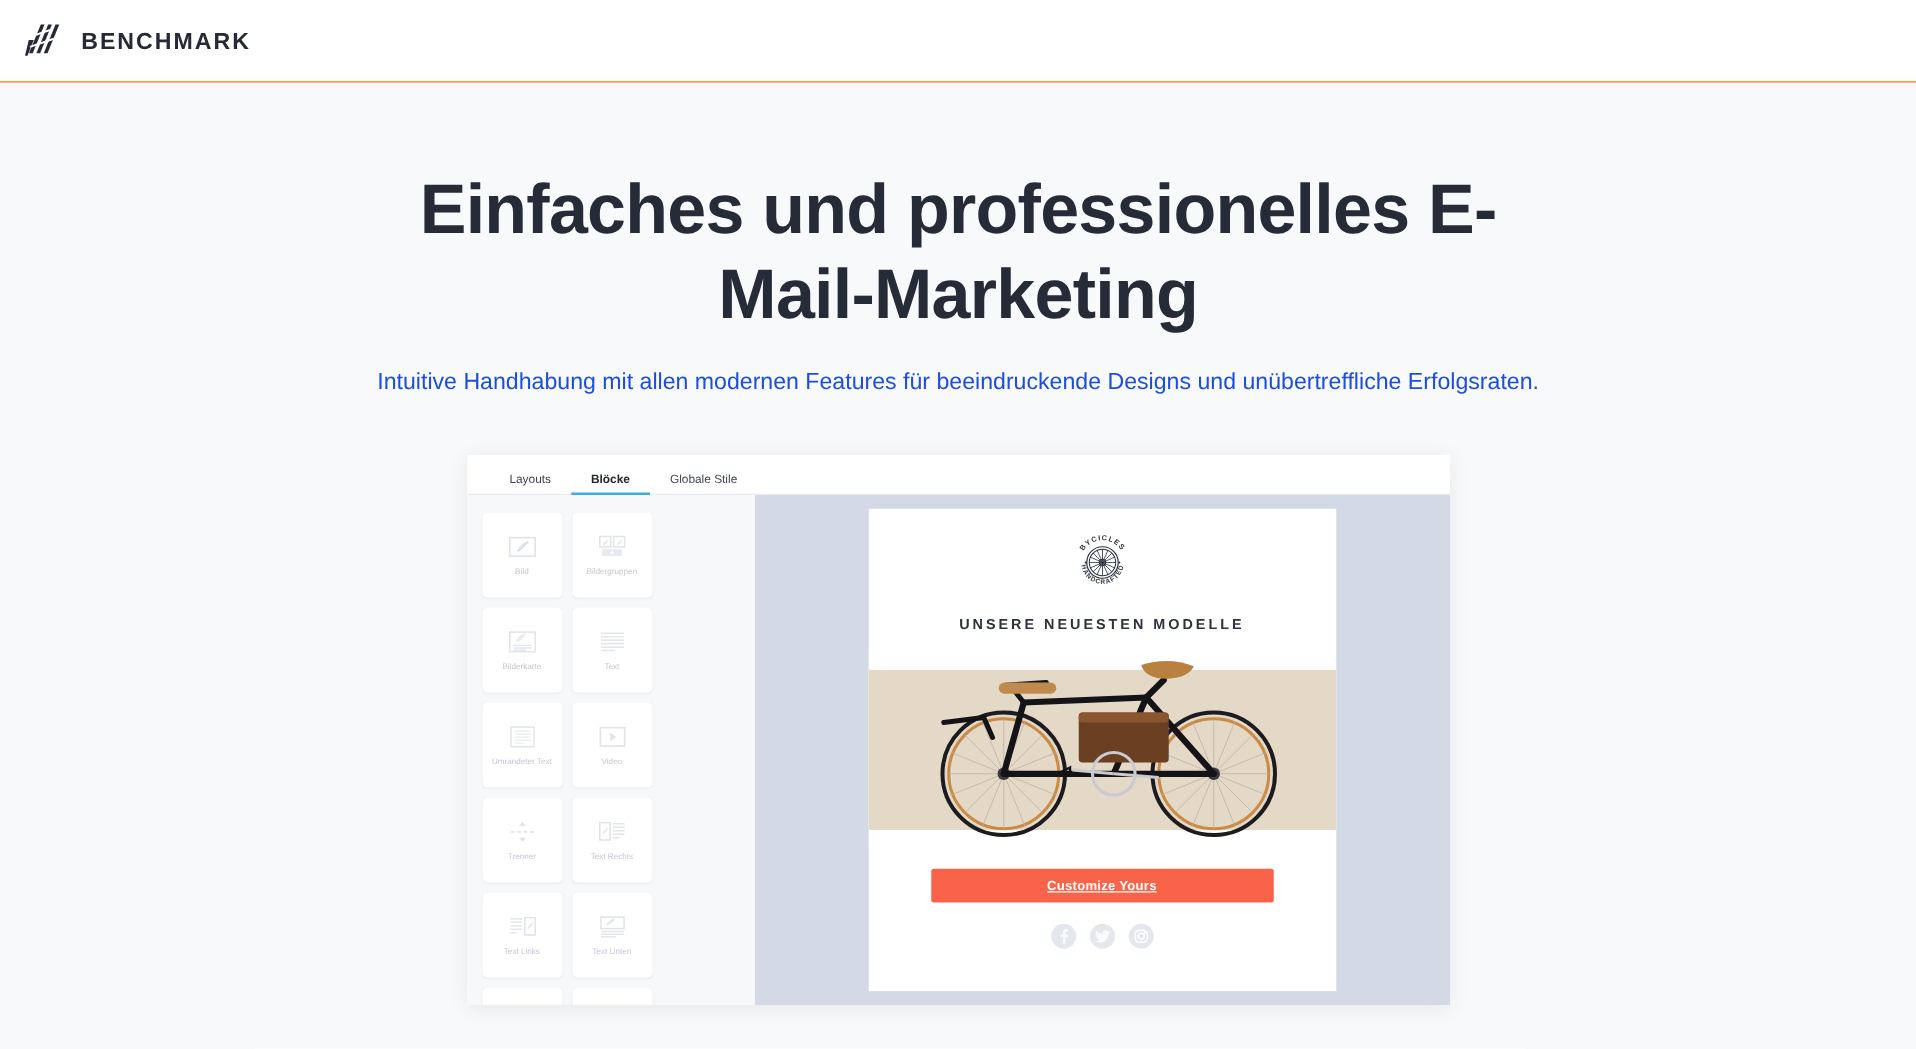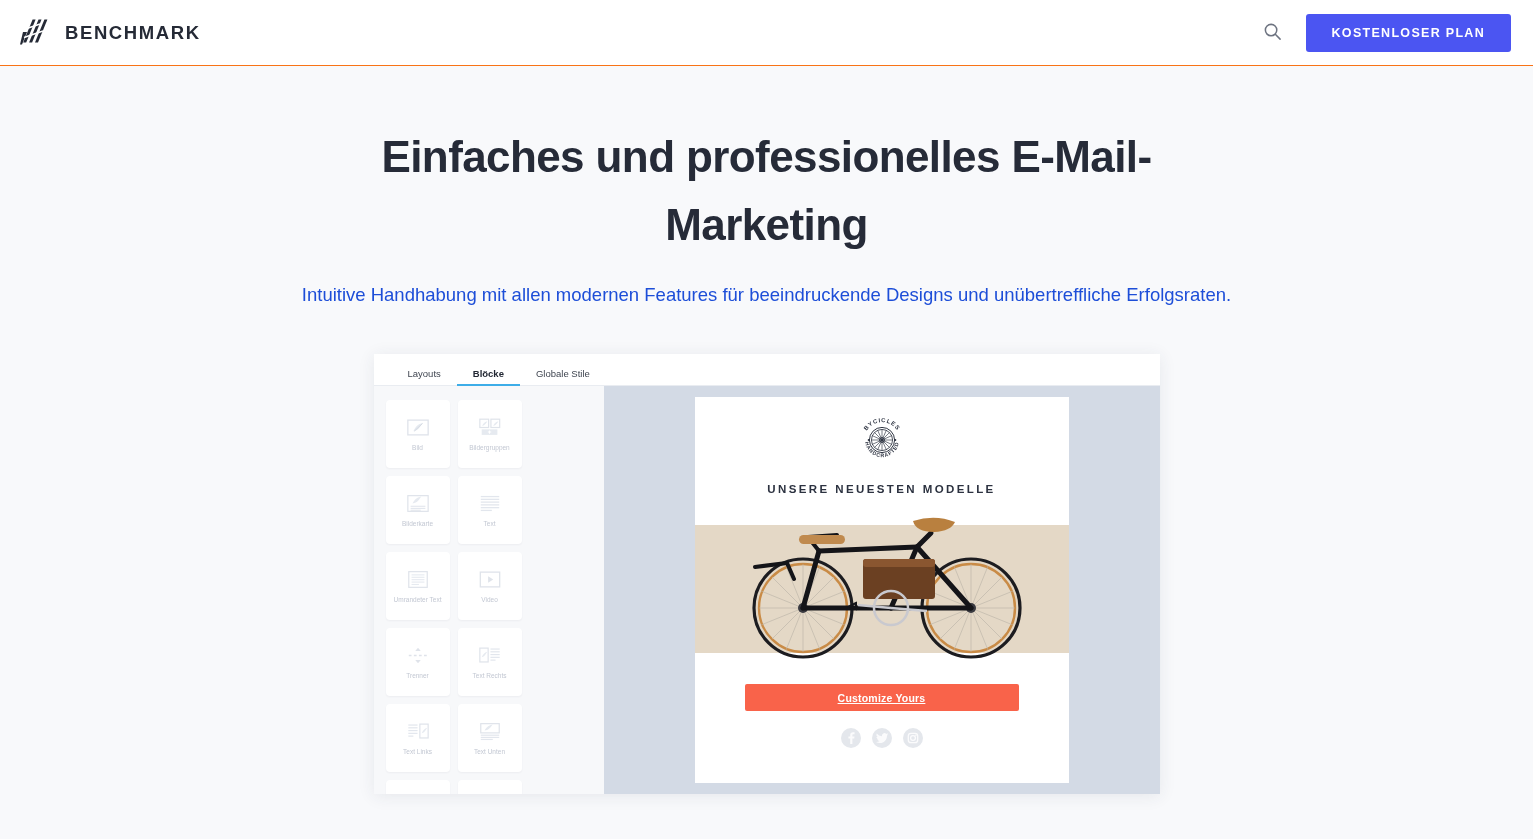--- a/index.html
+++ b/index.html
@@ -86,23 +86,23 @@
   
   .hero {
     background: #f8f9fb;
     height: 773px;
     padding-top: 56px;
     overflow: hidden;
     position: relative;
   }
   .hero-title {
     max-width: 900px;
-    margin: 1px auto;
+    margin: 11px auto;
     text-align: center;
-    font-size: 44px;
+    font-size: 56px;
     line-height: 68px;
     font-weight: 700;
     letter-spacing: -0.6px;
     color: #262b38;
   }
   .hero-sub {
     max-width: 950px;
     margin: 18px auto 0;
     text-align: center;
     font-size: 18.5px;
@@ -267,31 +267,20 @@
         <g stroke="#ffffff" stroke-width="1.6">
           <line x1="1" y1="12.5" x2="20" y2="6"></line>
           <line x1="4" y1="19.5" x2="23" y2="13"></line>
         </g>
       </svg>
     </span>
     <span class="brand-name">BENCHMARK</span>
   </div>
 
 
-  <div class="nav-right">
-    <button class="search-btn">
-      <span>
-        <svg viewBox="0 0 20 20" width="19" height="19" aria-hidden="true">
-          <circle cx="8.5" cy="8.5" r="6" fill="none" stroke="#6d7380" stroke-width="1.6"></circle>
-          <line x1="13.2" y1="13.2" x2="18" y2="18" stroke="#6d7380" stroke-width="1.6" stroke-linecap="round"></line>
-        </svg>
-      </span>
-    </button>
-    <button class="cta-btn">KOSTENLOSER PLAN</button>
-  </div>
 </header>
 
 <main class="hero">
 
   <h1 class="hero-title">Einfaches und professionelles E-Mail-Marketing</h1>
   <p class="hero-sub">Intuitive Handhabung mit allen modernen Features für beeindruckende Designs und unübertreffliche Erfolgsraten.</p>
 
   <section class="app-shot">
 
     <div class="app-tabs">

